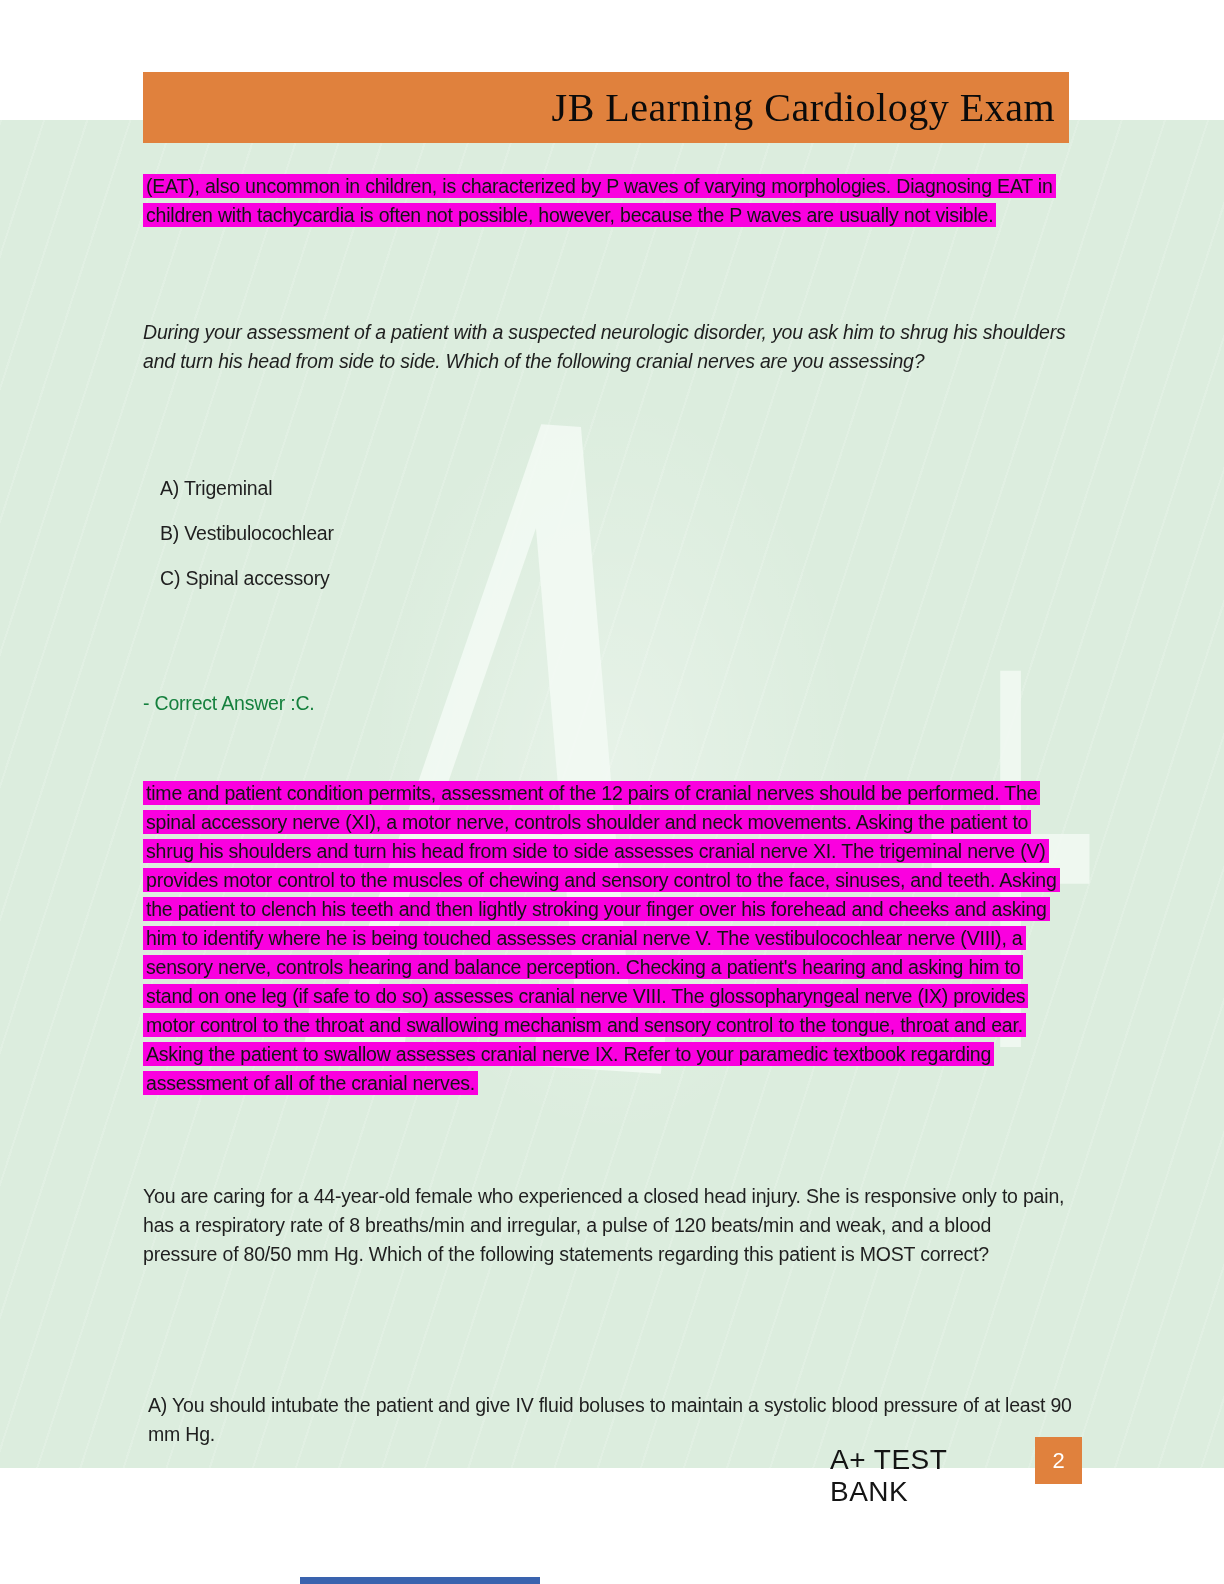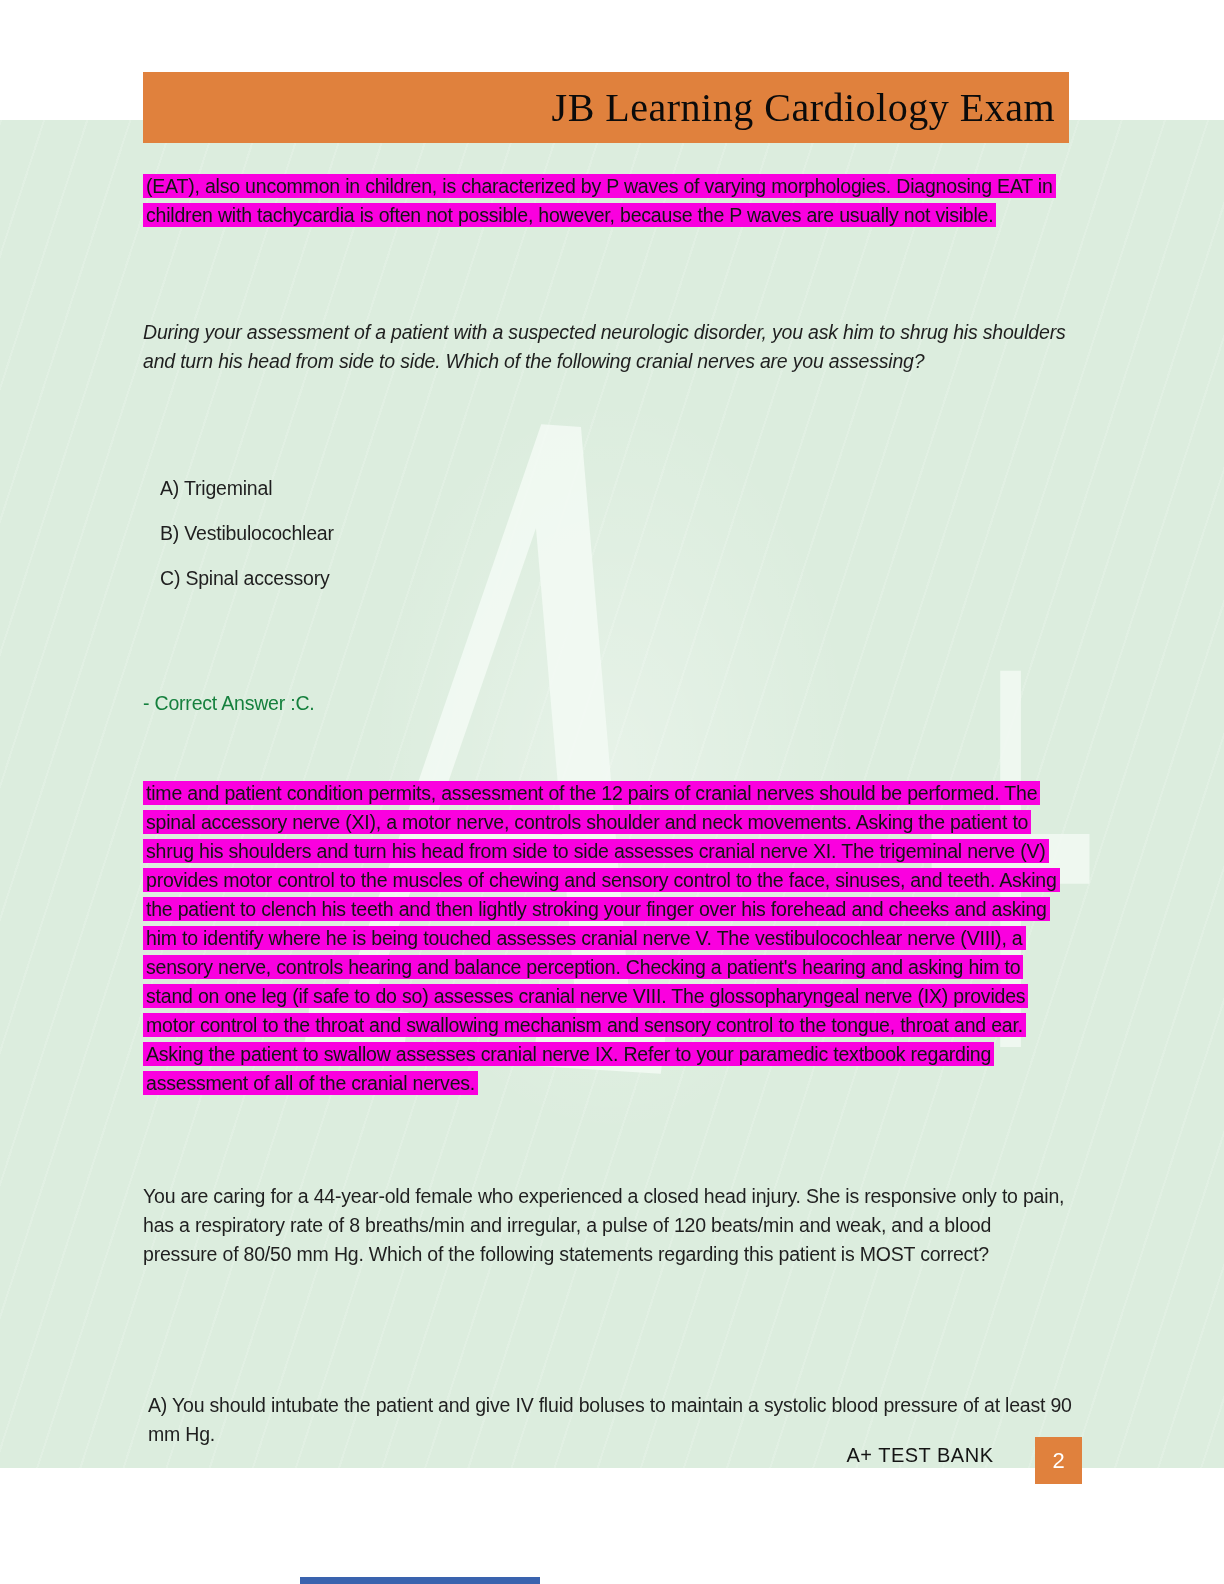--- a/index.html
+++ b/index.html
@@ -47,22 +47,22 @@
     padding:1px 3px;
     -webkit-box-decoration-break:clone; box-decoration-break:clone;
   }
   .question { color:#1f1f1f; }
   .options { list-style:none; margin:12px; padding:0 0 0 5px; }
   .options li { height:29px; margin-bottom:16px; }
   .answer-line { color:#15803d; font-weight:400; }
   .option-a2 { padding-left:5px; }
   
   .footer-brand {
-    position:absolute; left:830px; top:1444px; width:180px; text-align:center;
-    font-size:20px; letter-spacing:0.5px; color:#141414; z-index:2;
+    position:absolute; left:830px; top:1444px; width:180px; text-align:left;
+    font-size:28px; letter-spacing:0.5px; color:#141414; z-index:2;
   }
   .page-badge {
     position:absolute; left:1035px; top:1437px; width:47px; height:47px;
     background:#E0813D; color:#ffffff; display:flex; align-items:center;
     justify-content:center; font-size:22px; z-index:4;
   }
   .bottom-strip {
     position:absolute; left:300px; top:1577px; width:240px; height:7px;
     background:#3A63AE; z-index:5;
   }

